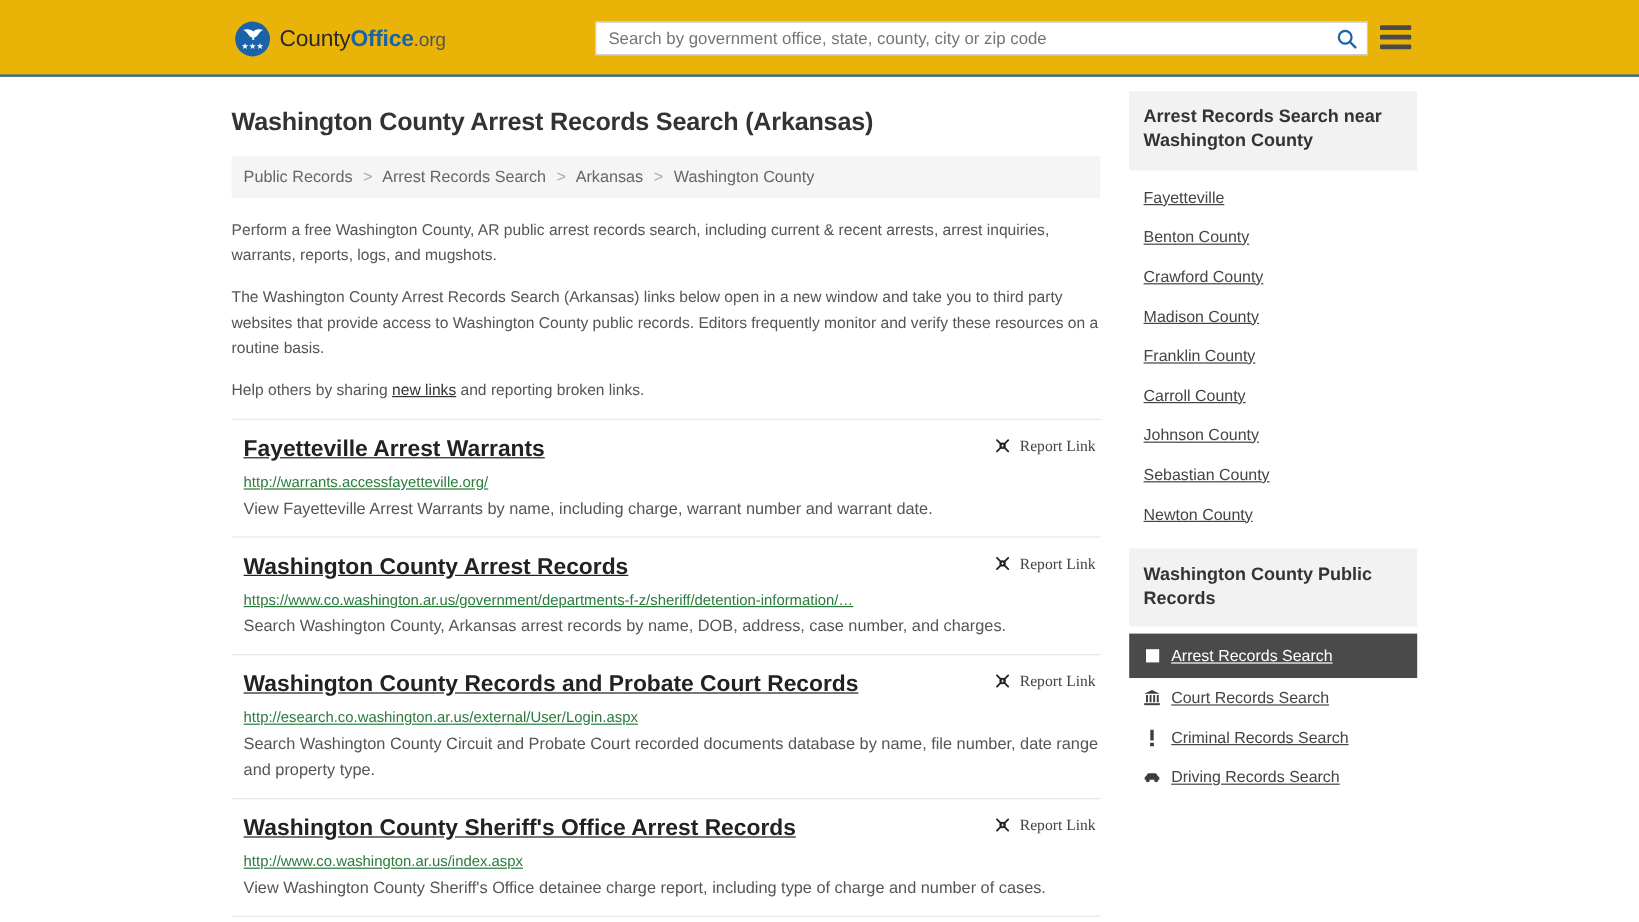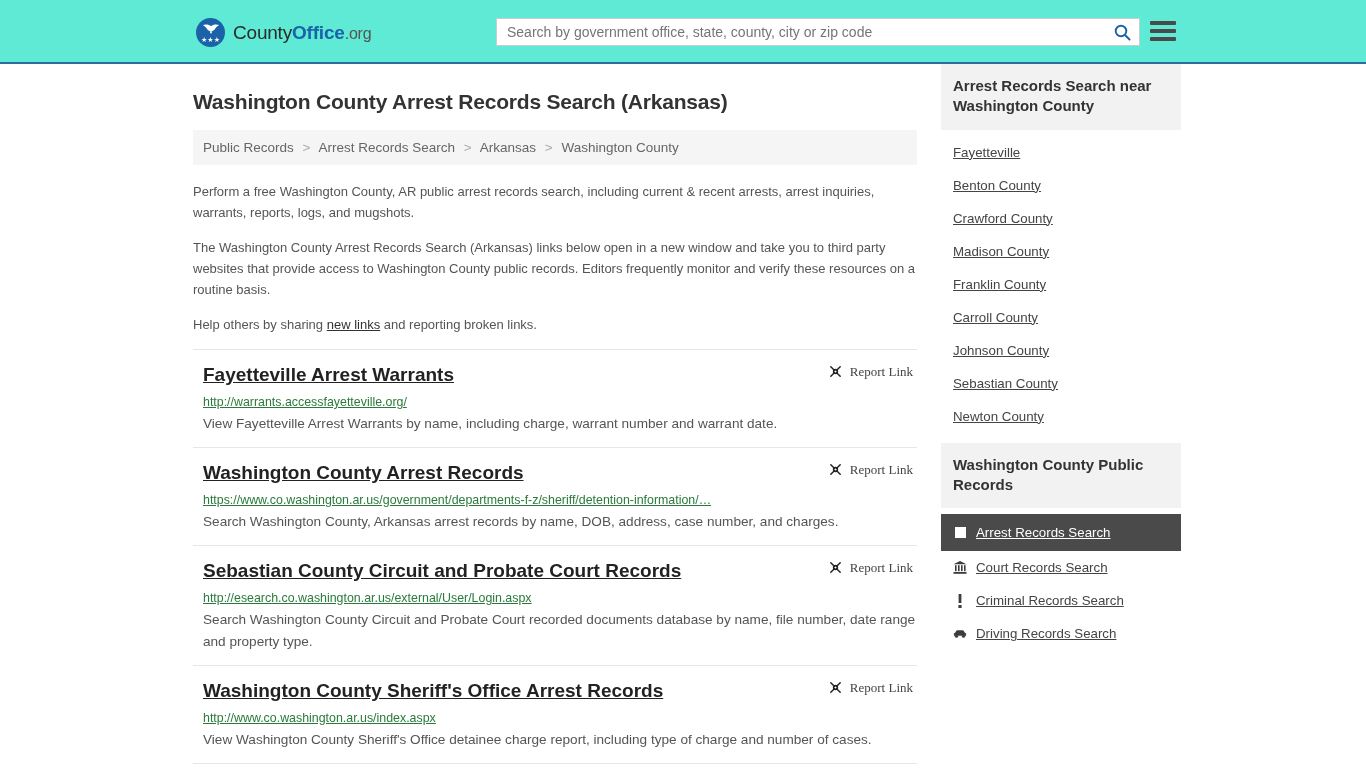--- a/index.html
+++ b/index.html
@@ -11,21 +11,21 @@
     height: 768px;
     overflow: hidden;
     background: #ffffff;
     font-family: "Liberation Sans", sans-serif;
     color: #444444;
   }
 
   
   .site-header {
     height: 64px;
-    background: #5eead4;
+    background: #eab308;
     border-bottom: 2px solid #2b6ca3;
     display: flex;
     align-items: center;
     position: relative;
   }
   .brand {
     position: absolute;
     left: 196px;
     top: 18px;
     display: flex;
@@ -208,20 +208,21 @@
 
   
   .side-panel { margin-bottom: 10px; }
   .side-panel-head {
     background: #f2f2f2;
     padding: 12px 12px 13px 12px;
     font-size: 15px;
     font-weight: bold;
     color: #333333;
     line-height: 1.35;
+    margin-top: 12px;
   }
   .side-list { padding: 6px 0 0 0; }
   .side-item {
     display: flex;
     align-items: center;
     gap: 9px;
     padding: 9px 12px;
     font-size: 13.3px;
   }
   .side-item a {
@@ -334,21 +335,21 @@
               </svg>
               <span class="label">Report Link</span>
             </div>
           </div>
           <a class="entry-url" href="#">https://www.co.washington.ar.us/government/departments-f-z/sheriff/detention-information/…</a>
           <div class="entry-desc">Search Washington County, Arkansas arrest records by name, DOB, address, case number, and charges.</div>
         </div>
 
         <div class="entry">
           <div class="entry-head">
-            <a class="entry-title" href="#">Sebastian County Circuit and Probate Court Records</a>
+            <a class="entry-title" href="#">Washington County Records and Probate Court Records</a>
             <div class="report-link">
               <svg width="15" height="15" viewBox="0 0 16 16">
                 <path d="M3 3 L7 7 M9 9 L13 13" stroke="#222" stroke-width="1.6" stroke-linecap="round" fill="none"></path>
                 <path d="M13 3 L9 7 M7 9 L3 13" stroke="#222" stroke-width="1.6" stroke-linecap="round" fill="none"></path>
                 <circle cx="8" cy="8" r="2.1" fill="none" stroke="#222" stroke-width="1.5"></circle>
               </svg>
               <span class="label">Report Link</span>
             </div>
           </div>
           <a class="entry-url" href="#">http://esearch.co.washington.ar.us/external/User/Login.aspx</a>

